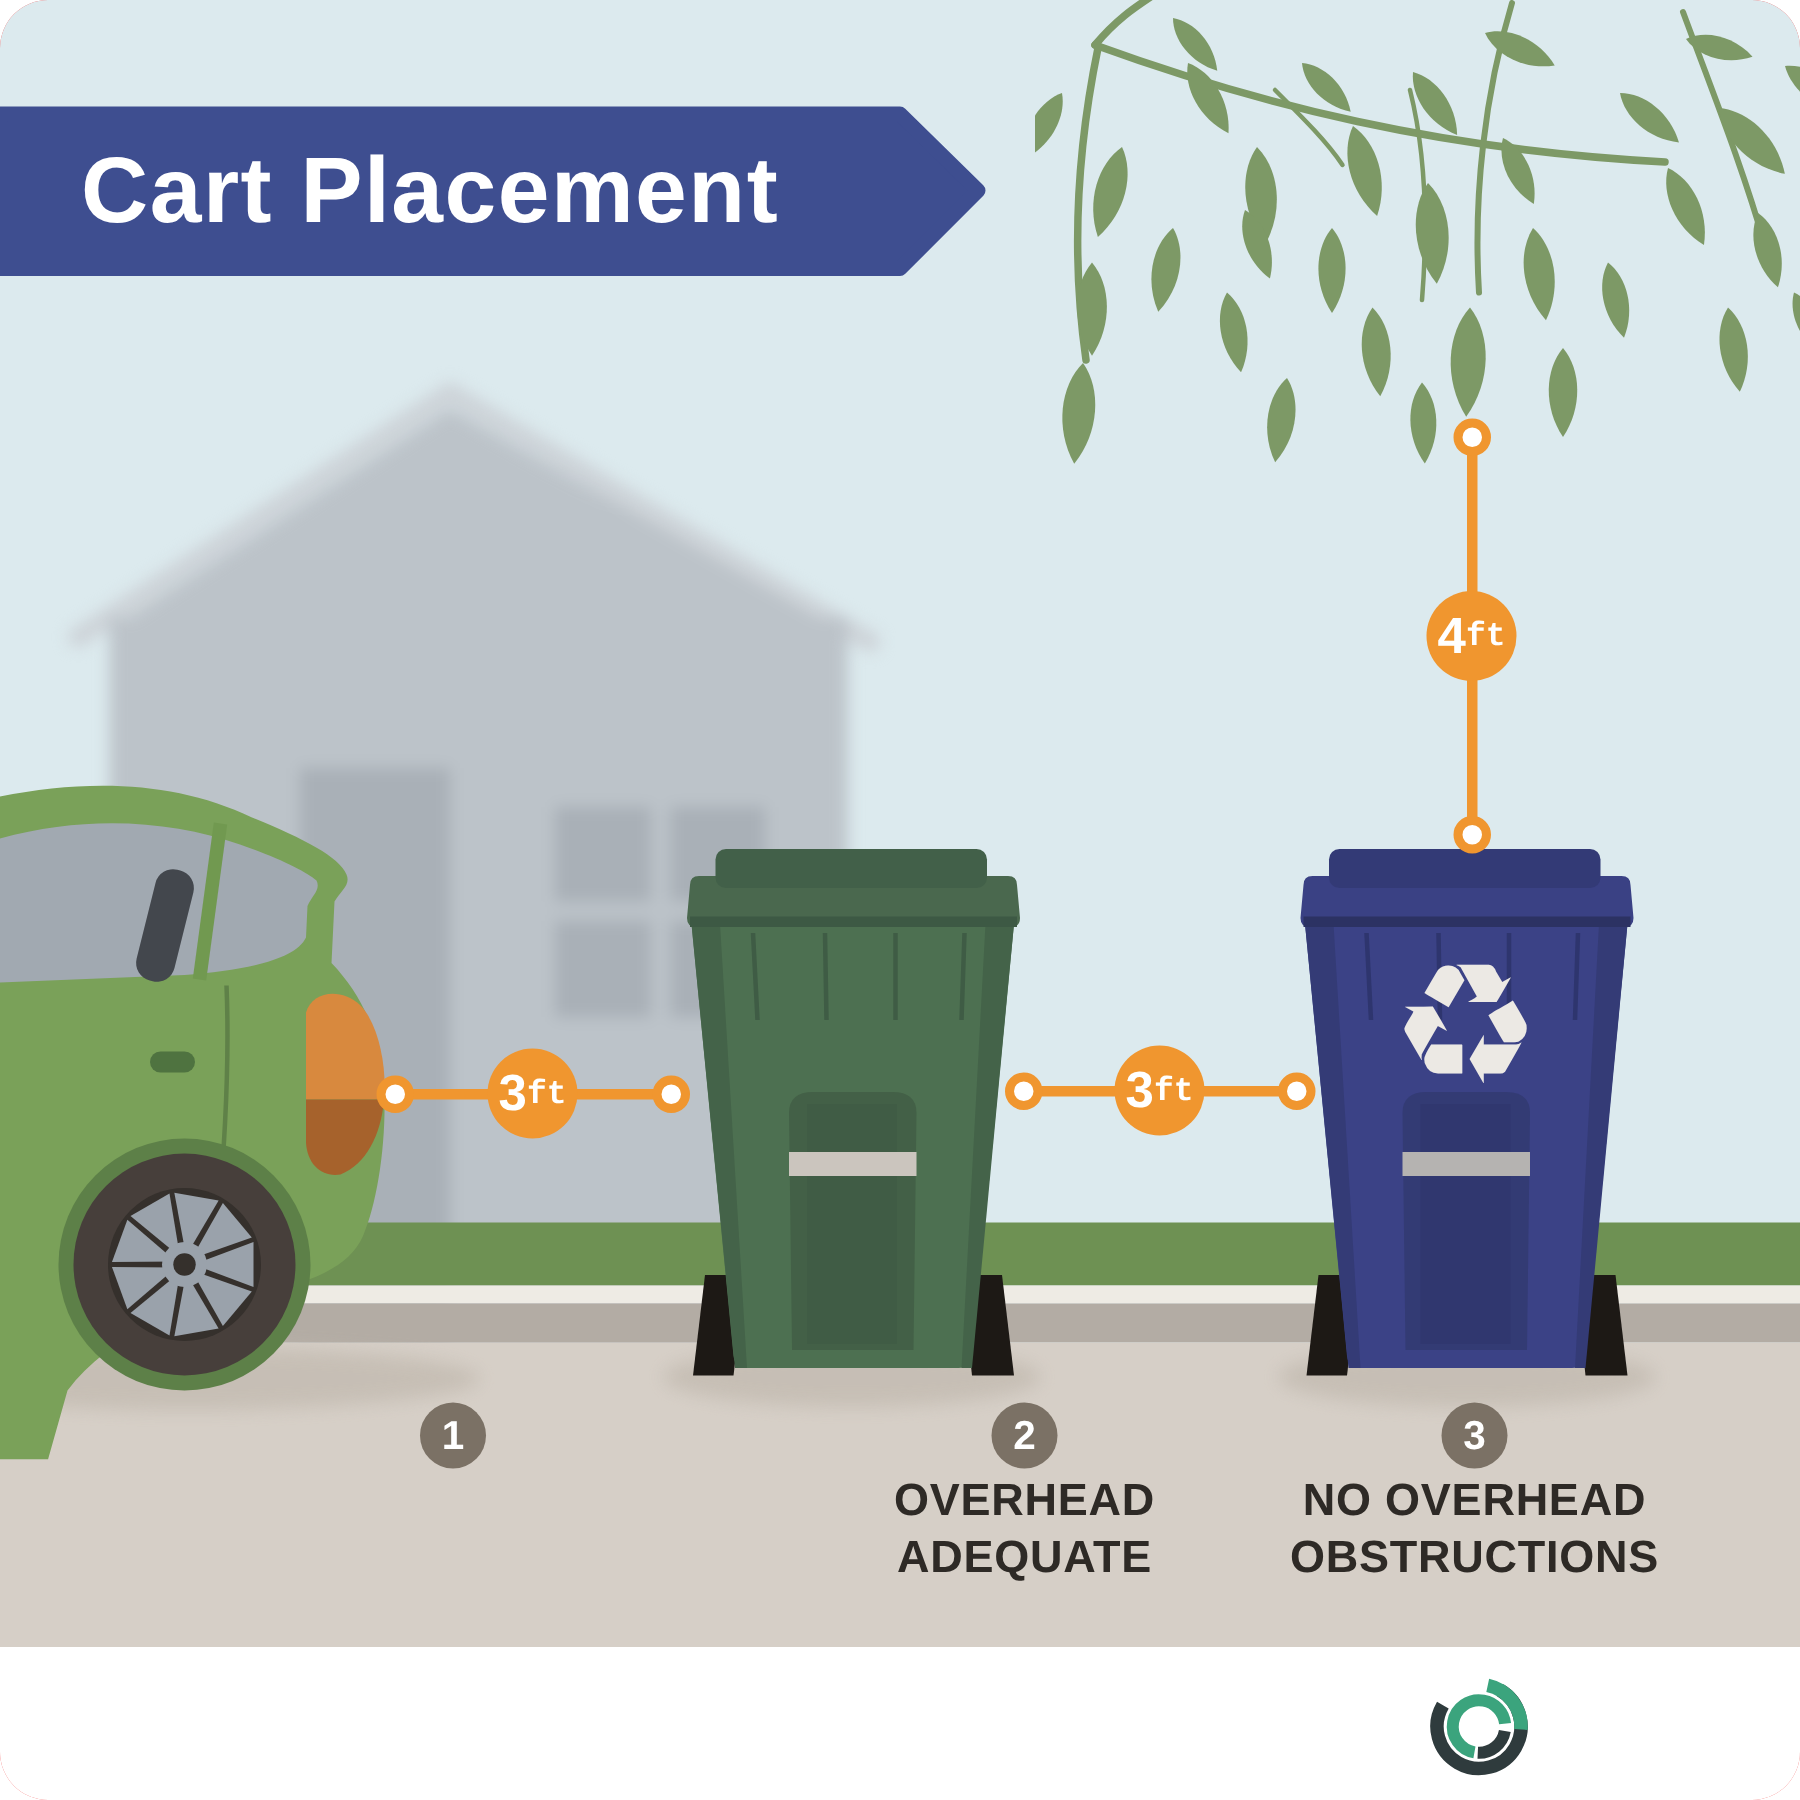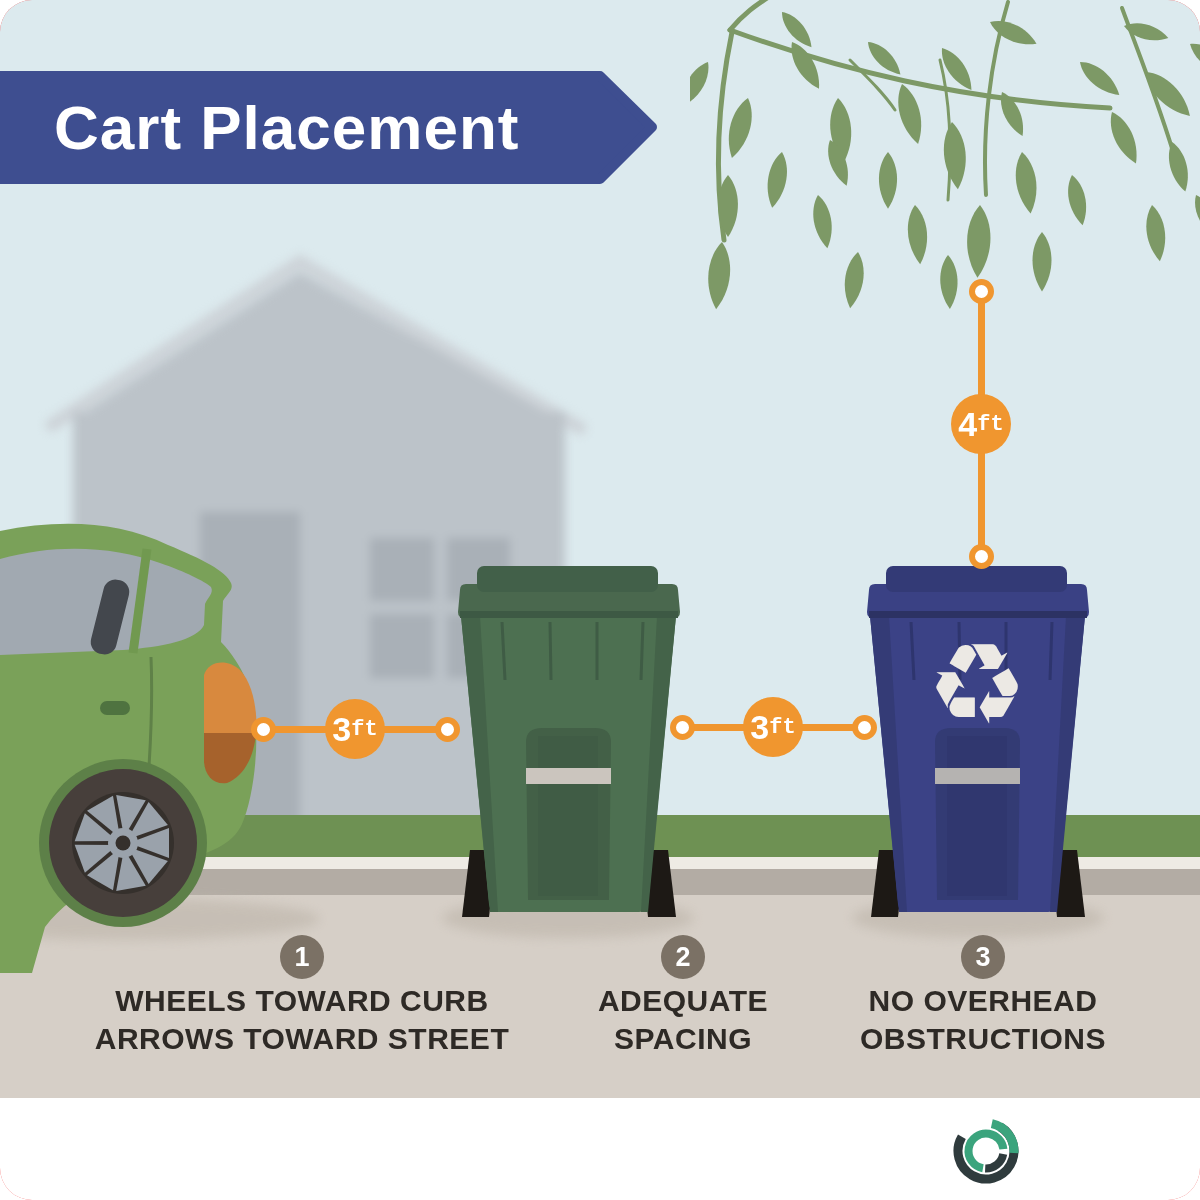--- a/index.html
+++ b/index.html
@@ -216,29 +216,25 @@
     <div class="abs mline" style="left:978px;top:291px;width:7px;height:265px"></div>
     <div class="abs dot" style="left:969px;top:279px"></div>
     <div class="abs dot" style="left:969px;top:544px"></div>
     <div class="abs badge" style="left:951px;top:394px">
       <span class="v">4</span>
         <span class="u">ft</span>
     </div>
   </div>
 
   <div class="abs step-circle" style="left:280px;top:935px">1</div>
-  <div class="abs caption" style="left:302px;top:982px">
-    <div>WHEELS TOWARD CURB</div>
-    <div>ARROWS TOWARD STREET</div>
-  </div>
 
   <div class="abs step-circle" style="left:661px;top:935px">2</div>
   <div class="abs caption" style="left:683px;top:982px">
+    <div>OVERHEAD</div>
     <div>ADEQUATE</div>
-    <div>SPACING</div>
   </div>
 
   <div class="abs step-circle" style="left:961px;top:935px">3</div>
   <div class="abs caption" style="left:983px;top:982px">
     <div>NO OVERHEAD</div>
     <div>OBSTRUCTIONS</div>
   </div>
 
   <div id="footer" class="abs">
     <svg class="abs" style="left:947px;top:14px" width="78" height="78" viewBox="-39 -39 78 78">

